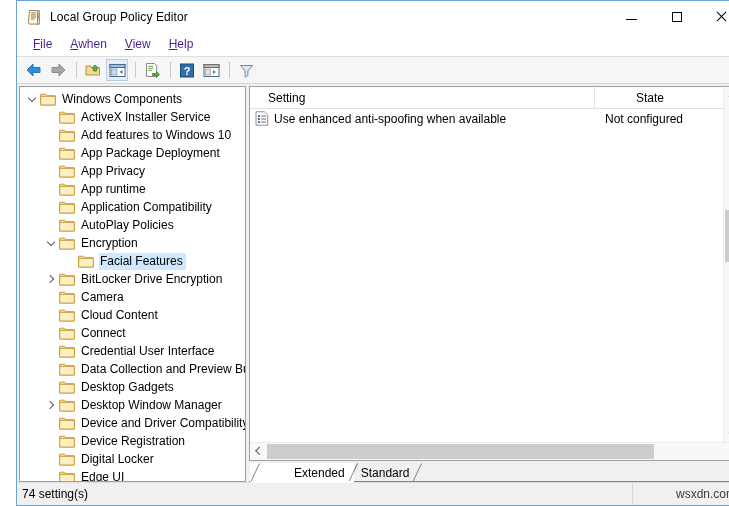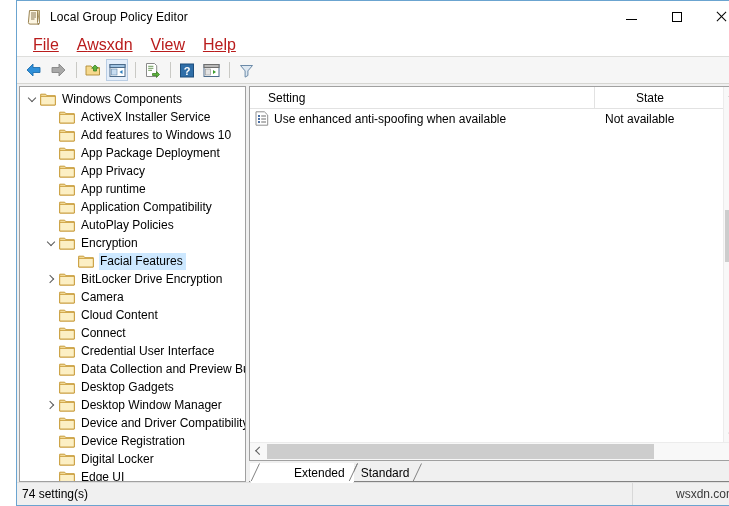--- a/index.html
+++ b/index.html
@@ -96,25 +96,24 @@
     height: 23px;
     background: #ffffff;
     display: flex;
     align-items: center;
     padding-left: 7px;
     flex: 0 0 auto;
     border-bottom: 1px solid #dededc;
   }
   .menuitem {
     padding: 2px 9px 3px 9px;
-    font-size: 16px;
-    color: #b91c1c;
+    font-size: 12px;
+    color: #4c1d95;
     line-height: 15px;
     white-space: nowrap;
-    text-decoration: underline;
   }
   .menuitem u { text-decoration: underline; }
 
   
   .toolbar {
     height: 26px;
     background: #f6f6f6;
     display: flex;
     align-items: center;
     padding-left: 6px;
@@ -469,21 +468,21 @@
         <span class="glyph-max"></span>
       </div>
       <div class="winbtn">
         <span class="glyph-close"></span>
       </div>
     </div>
   </div>
 
   <div class="menubar">
     <div class="menuitem"><u>F</u><span>ile</span></div>
-    <div class="menuitem"><u>A</u><span>wsxdn</span></div>
+    <div class="menuitem"><u>A</u><span>when</span></div>
     <div class="menuitem"><u>V</u><span>iew</span></div>
     <div class="menuitem"><u>H</u><span>elp</span></div>
   </div>
 
   <div class="toolbar">
     <div class="tb-btn">
       <svg width="18" height="16" viewBox="0 0 18 16">
         <path d="M8 2 L2 8 L8 14 L8 10.5 L15 10.5 L15 5.5 L8 5.5 Z" fill="#2f8fd8" stroke="#1f6fae" stroke-width="0.9" stroke-linejoin="round"></path>
       </svg>
     </div>
@@ -777,21 +776,21 @@
                           <rect x="3" y="10" width="2" height="2"></rect>
                         </g>
                         <g stroke="#5a5a5a" stroke-width="0.9">
                           <line x1="6.2" y1="5" x2="11" y2="5"></line>
                           <line x1="6.2" y1="8" x2="11" y2="8"></line>
                           <line x1="6.2" y1="11" x2="11" y2="11"></line>
                         </g>
                       </svg></span>
                     <span>Use enhanced anti-spoofing when available</span>
                   </div>
-                  <div class="lv-cell-state">Not available</div>
+                  <div class="lv-cell-state">Not configured</div>
                 </div>
               </div>
           </div>
 
           <div class="vscroll">
             <div class="sb-arrow">
               <span class="arr up"></span>
             </div>
             <div class="sb-track">
               <div class="sb-thumb"></div>

